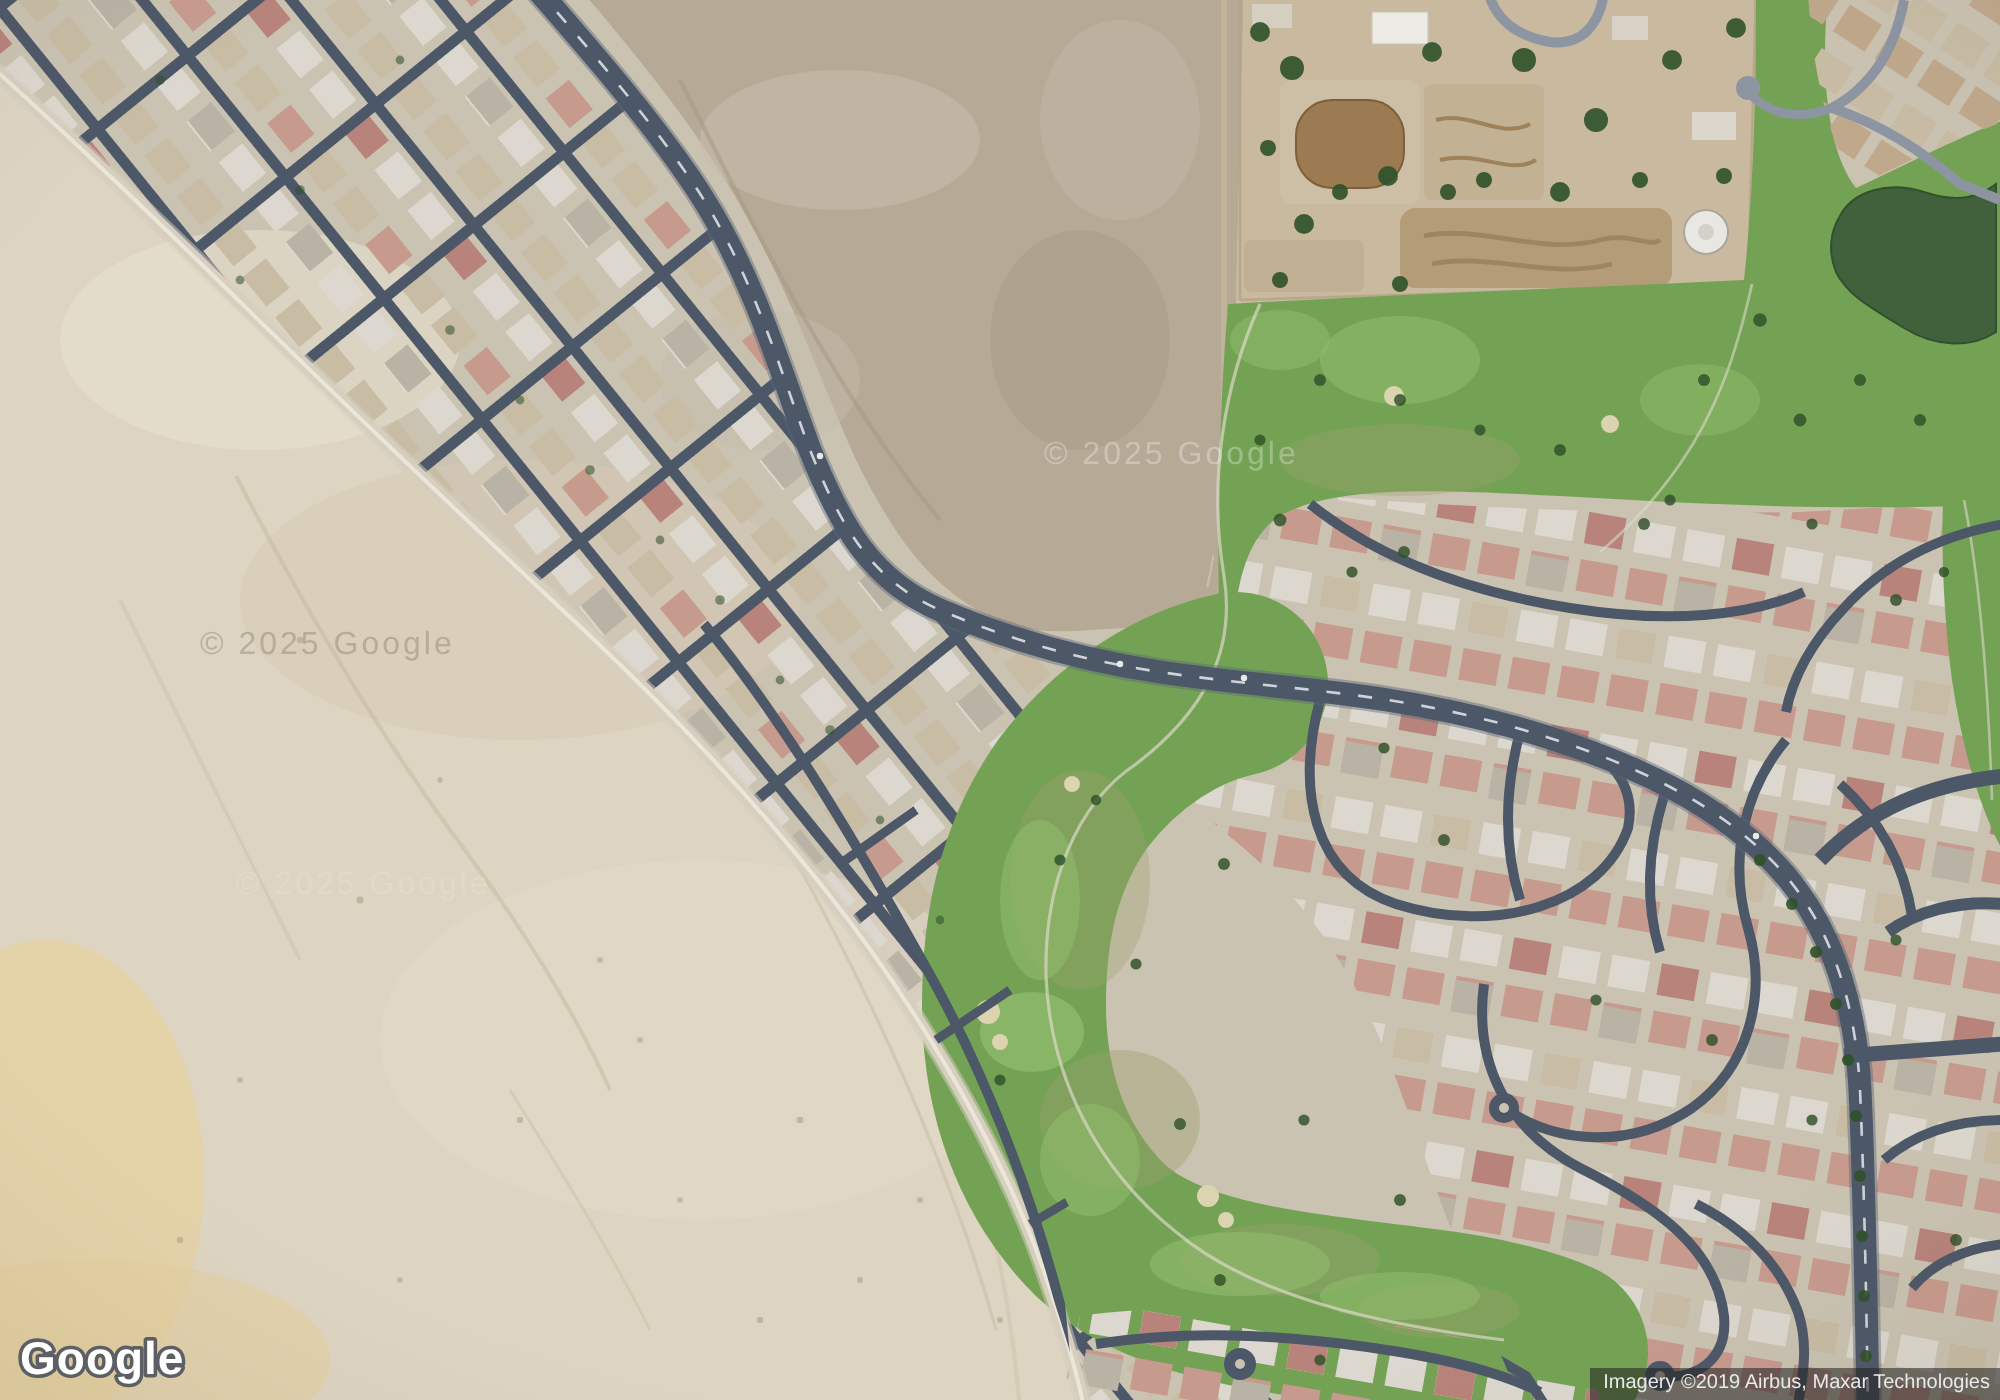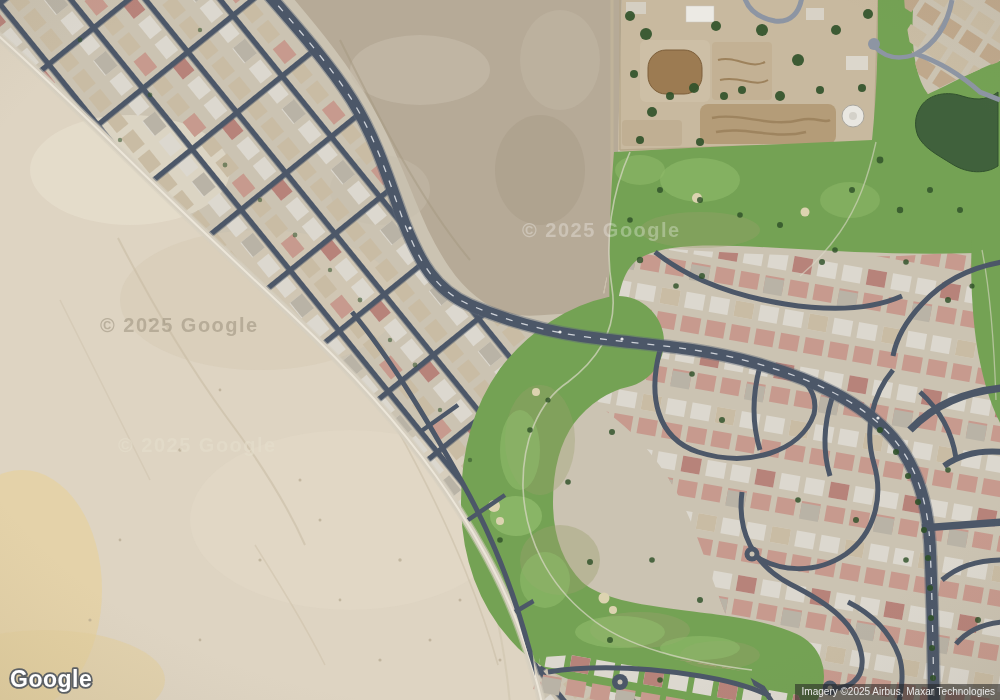--- a/index.html
+++ b/index.html
@@ -17,21 +17,21 @@
   .treeF{fill:var(--treeGreen);} .pondF{fill:var(--pond);}
   .bunkerF{fill:var(--bunker);} .tankF{fill:var(--tank);}
   .proad{fill:var(--road);} .roadS{stroke:var(--road);fill:none;}
   .roadLightS{stroke:var(--roadLight);fill:none;}
   .paleS{stroke:var(--roadPale);fill:none;} .dashS{stroke:var(--roadLine);fill:none;}
   .pisland{fill:var(--ground);}
   .ph1{fill:var(--houseLight);} .ph2{fill:var(--houseTan);} .ph3{fill:var(--houseRed);}
   .ph4{fill:var(--houseGray);} .ph5{fill:var(--housePink);} .ph7{fill:var(--houseBrown);}
 
   
-  .wm{position:absolute;font-weight:bold;font-size:20px;letter-spacing:1.5px;
+  .wm{position:absolute;font-weight:normal;font-size:16px;letter-spacing:1.5px;
       white-space:nowrap;pointer-events:none;}
   .wm1{left:100px;top:314px;color:rgba(148,138,118,.5);}
   .wm2{left:118px;top:434px;color:rgba(228,221,204,.6);}
   .wm3{left:522px;top:219px;color:rgba(255,255,255,.3);}
   .logo{position:absolute;left:6px;bottom:4px;cursor:pointer;}
   .logo-text{font-family:"Liberation Sans",sans-serif;font-size:23px;font-weight:bold;
       fill:var(--logoFill);stroke:var(--logoOutline);stroke-width:3.6px;
       paint-order:stroke;stroke-linejoin:round;letter-spacing:.5px;}
   .attribution{position:absolute;right:0;bottom:0;height:16px;line-height:16px;
       background:var(--attributionBg);color:var(--attributionText);
@@ -351,15 +351,15 @@
 
 <div class="wm wm1">© 2025 Google</div>
 <div class="wm wm2">© 2025 Google</div>
 <div class="wm wm3">© 2025 Google</div>
 
 <svg class="logo" width="110" height="34">
   <text class="logo-text" x="4" y="25">Google</text>
 </svg>
 
 <div class="attribution">
-  <span>Imagery ©2025 Airbus, Maxar Technologies</span>
+  <span>Imagery ©2019 Airbus, Maxar Technologies</span>
 </div>
 </div>
 
 </body></html>

